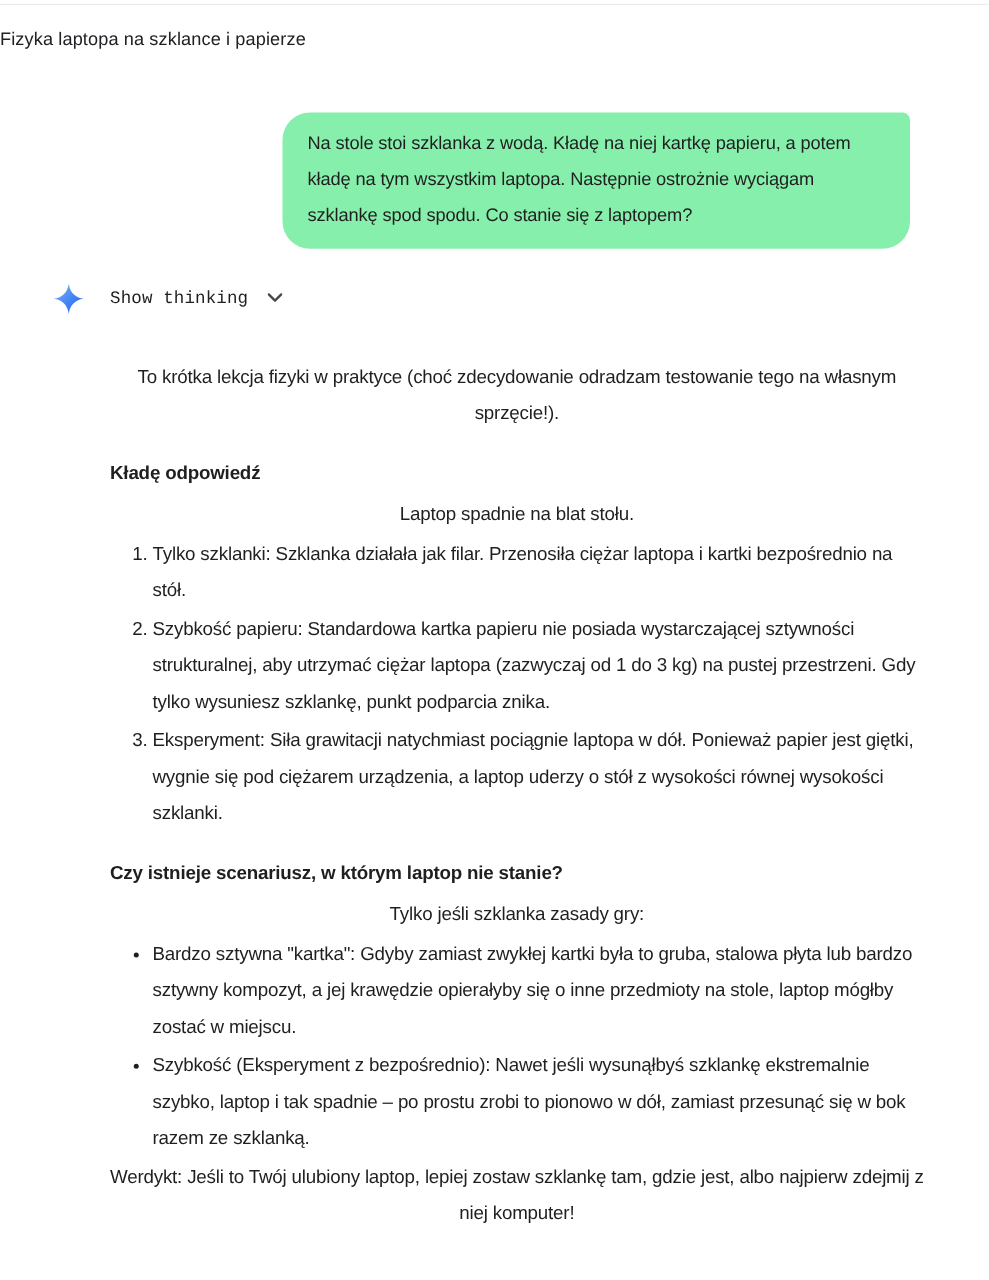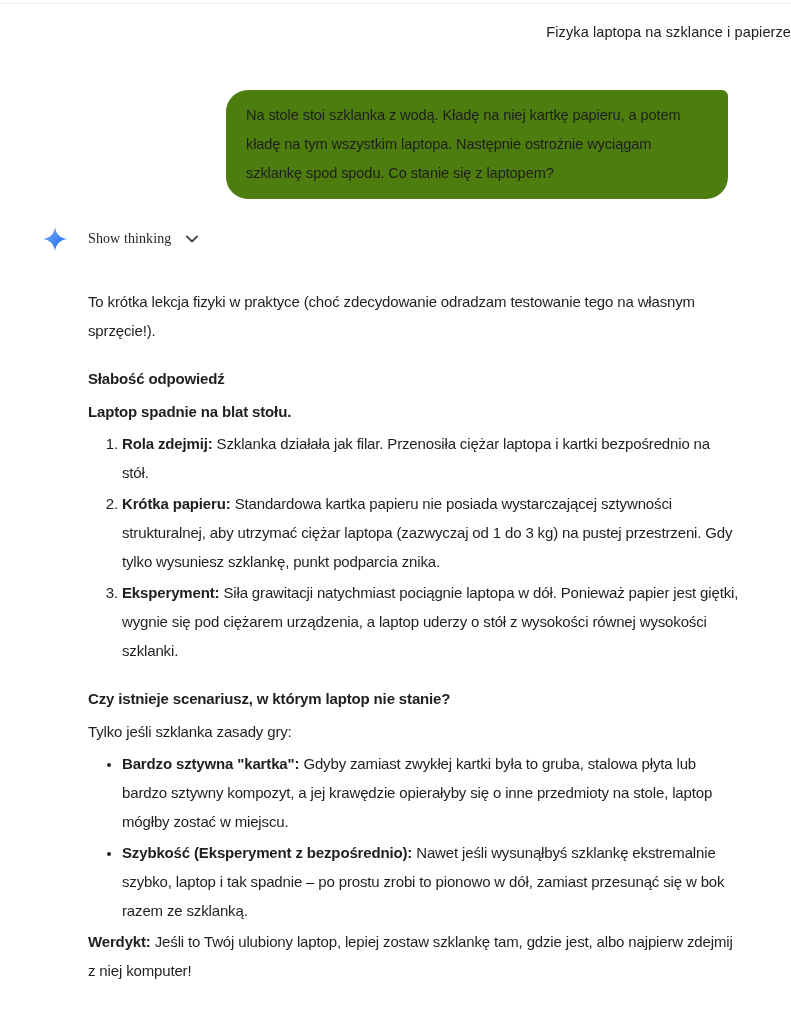--- a/index.html
+++ b/index.html
@@ -9,91 +9,91 @@
     font-family:"Liberation Sans",sans-serif;
     color:#1f1f1f;
     position:relative;
     overflow:hidden;
   }
   .top-divider{
     position:absolute;top:3px;left:0;right:0;height:1px;background:#ececec;
   }
   .header{
     padding-top:23px;
-    text-align:right;
+    text-align:left;
   }
   .page-title{
     font-size:14.5px;
     line-height:19px;
     font-weight:500;
     color:#202124;
     letter-spacing:0.1px;
   }
   .bubble-row{
     display:flex;
     justify-content:flex-end;
     padding-right:63px;
     margin-top:48px;
   }
   .user-bubble{
     max-width:462px;
-    background:#4d7c0f;
+    background:#86efac;
     border-radius:22px 6px 22px 22px;
     padding:11px 20px;
     font-size:14.6px;
     line-height:29px;
     color:#1f1f1f;
     letter-spacing:-0.1px;
   }
   .thinking-row{
     margin-top:27px;
     padding-left:42px;
     display:flex;
     align-items:center;
     height:26px;
   }
   .sparkle{width:26px;height:26px;display:block;}
   .thinking-button{
     display:flex;align-items:flex-end;
     margin-left:20px;
     background:none;border:none;padding:0;
     cursor:pointer;
-    font-family:Liberation Serif, serif;
+    font-family:Liberation Mono, monospace;
   }
   .thinking-label{
     font-size:14px;
     font-weight:500;
     color:#1f1f1f;
     letter-spacing:0.1px;
   }
   .chevron{margin-left:15px;display:block;}
   .response{
     padding:35px 52px 0 88px;
     font-size:15px;
     line-height:29px;
     letter-spacing:-0.15px;
     color:#1f1f1f;
   }
-  .response p{margin:0;}
+  .response p{margin:0;text-align:center;}
   .response .h{
     font-weight:700;
     margin-top:17px;
   }
   .response .h + p{margin-top:4px;}
   .response p + .h, .response .lst + .h{margin-top:19px;}
   .response ol.lst, .response ul.lst{
     margin:3px 0 0 0;
     padding-left:34px;
   }
   .response li{
     margin:0 0 2px 0;
     padding-left:0;
   }
   .response ul.lst li::marker{font-size:14px;}
-  .b{font-weight:700;}
+  .b{font-weight:400;}
   .bottom-fade{
     position:absolute;left:0;right:0;bottom:0;height:26px;
     background:linear-gradient(to bottom, rgba(255,255,255,0.30), rgba(255,255,255,0.72));
     pointer-events:none;
   }
 </style>
 </head>
 <body>
 
 <div class="top-divider"></div>
@@ -124,25 +124,25 @@
     <span class="chevron">
       <svg width="12" height="8" viewBox="0 0 12 8" aria-hidden="true">
         <path d="M1 1.5 L6 6.5 L11 1.5" fill="none" stroke="#444746" stroke-width="1.8" stroke-linecap="round" stroke-linejoin="round"></path>
       </svg>
     </span>
   </button>
 </div>
 
 <div class="response">
     <p><span>To krótka lekcja fizyki w praktyce (choć zdecydowanie odradzam testowanie tego na własnym sprzęcie!).</span></p>
-    <div class="h">Słabość odpowiedź</div>
+    <div class="h">Kładę odpowiedź</div>
     <p><span class="b">Laptop spadnie na blat stołu.</span></p>
     <ol class="lst">
-      <li><span class="b">Rola zdejmij:</span><span> Szklanka działała jak filar. Przenosiła ciężar laptopa i kartki bezpośrednio na stół.</span></li>
-      <li><span class="b">Krótka papieru:</span><span> Standardowa kartka papieru nie posiada wystarczającej sztywności strukturalnej, aby utrzymać ciężar laptopa (zazwyczaj od 1 do 3 kg) na pustej przestrzeni. Gdy tylko wysuniesz szklankę, punkt podparcia znika.</span></li>
+      <li><span class="b">Tylko szklanki:</span><span> Szklanka działała jak filar. Przenosiła ciężar laptopa i kartki bezpośrednio na stół.</span></li>
+      <li><span class="b">Szybkość papieru:</span><span> Standardowa kartka papieru nie posiada wystarczającej sztywności strukturalnej, aby utrzymać ciężar laptopa (zazwyczaj od 1 do 3 kg) na pustej przestrzeni. Gdy tylko wysuniesz szklankę, punkt podparcia znika.</span></li>
       <li><span class="b">Eksperyment:</span><span> Siła grawitacji natychmiast pociągnie laptopa w dół. Ponieważ papier jest giętki, wygnie się pod ciężarem urządzenia, a laptop uderzy o stół z wysokości równej wysokości szklanki.</span></li>
     </ol>
     <div class="h">Czy istnieje scenariusz, w którym laptop nie stanie?</div>
     <p><span>Tylko jeśli szklanka zasady gry:</span></p>
     <ul class="lst">
       <li><span class="b">Bardzo sztywna "kartka":</span><span> Gdyby zamiast zwykłej kartki była to gruba, stalowa płyta lub bardzo sztywny kompozyt, a jej krawędzie opierałyby się o inne przedmioty na stole, laptop mógłby zostać w miejscu.</span></li>
       <li><span class="b">Szybkość (Eksperyment z bezpośrednio):</span><span> Nawet jeśli wysunąłbyś szklankę ekstremalnie szybko, laptop i tak spadnie – po prostu zrobi to pionowo w dół, zamiast przesunąć się w bok razem ze szklanką.</span></li>
     </ul>
     <p><span class="b">Werdykt:</span><span> Jeśli to Twój ulubiony laptop, lepiej zostaw szklankę tam, gdzie jest, albo najpierw zdejmij z niej komputer!</span></p>
   </div>

